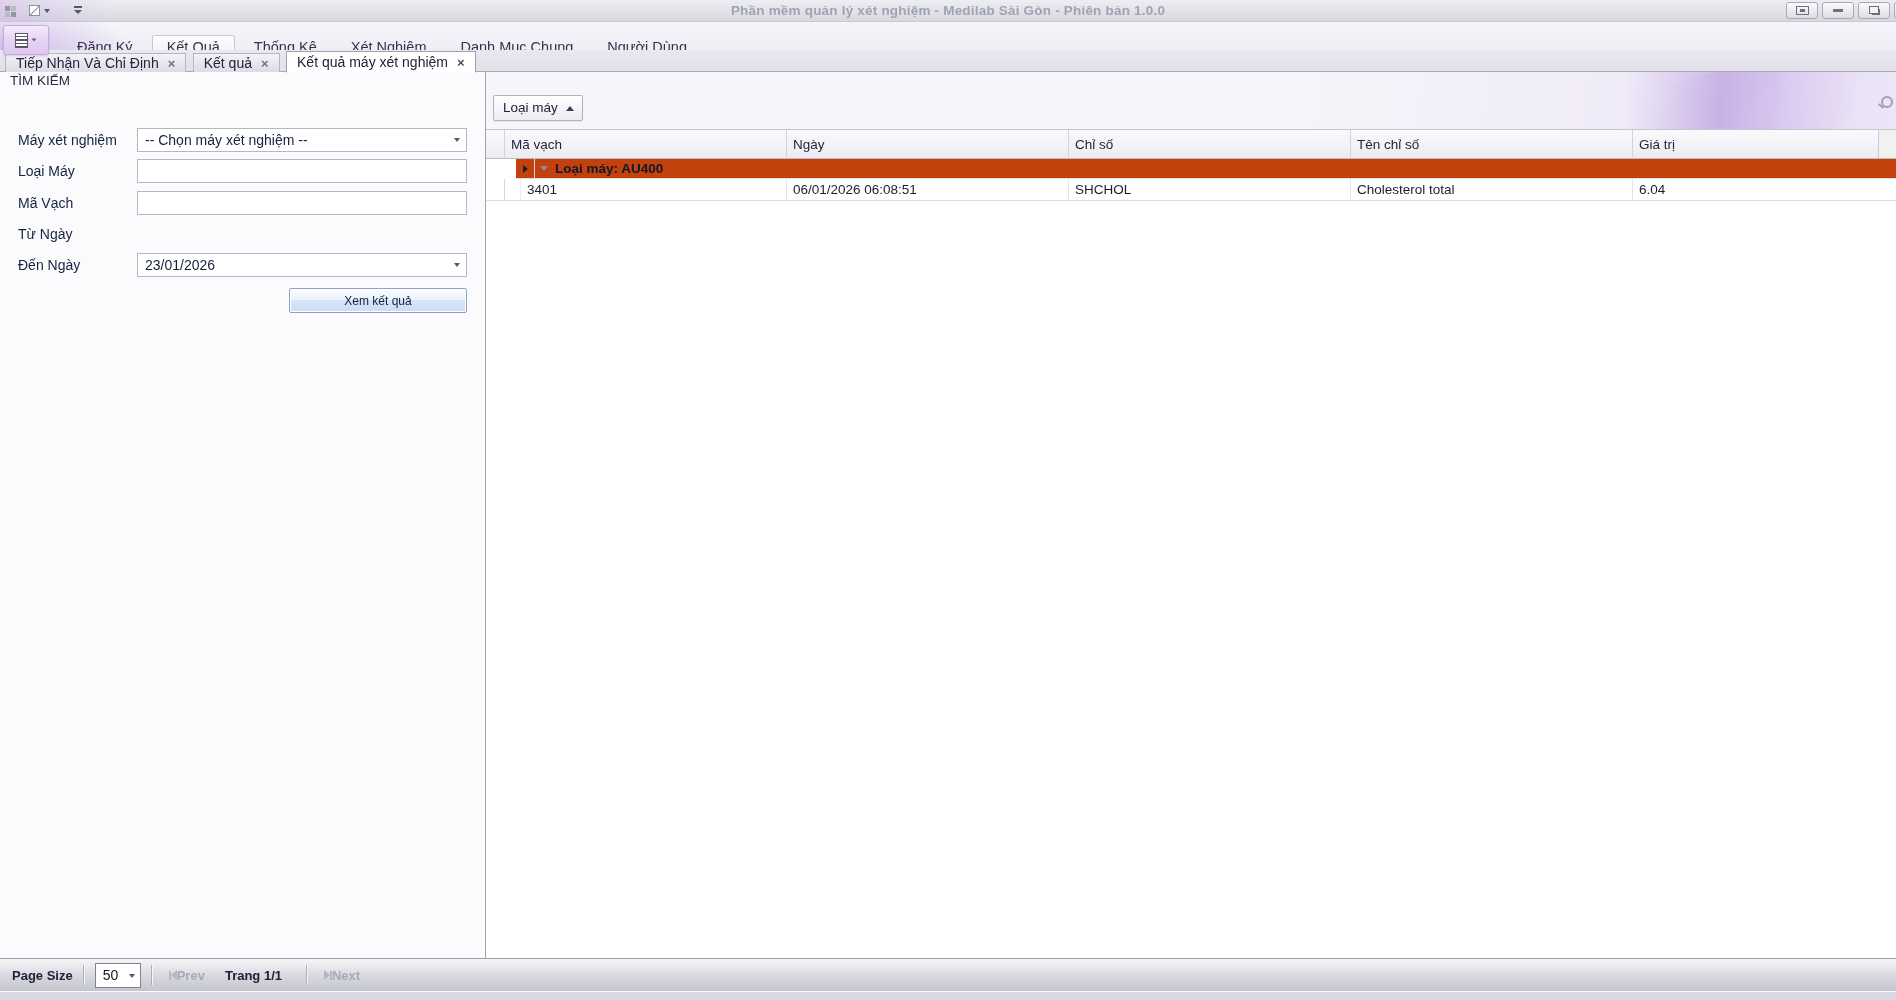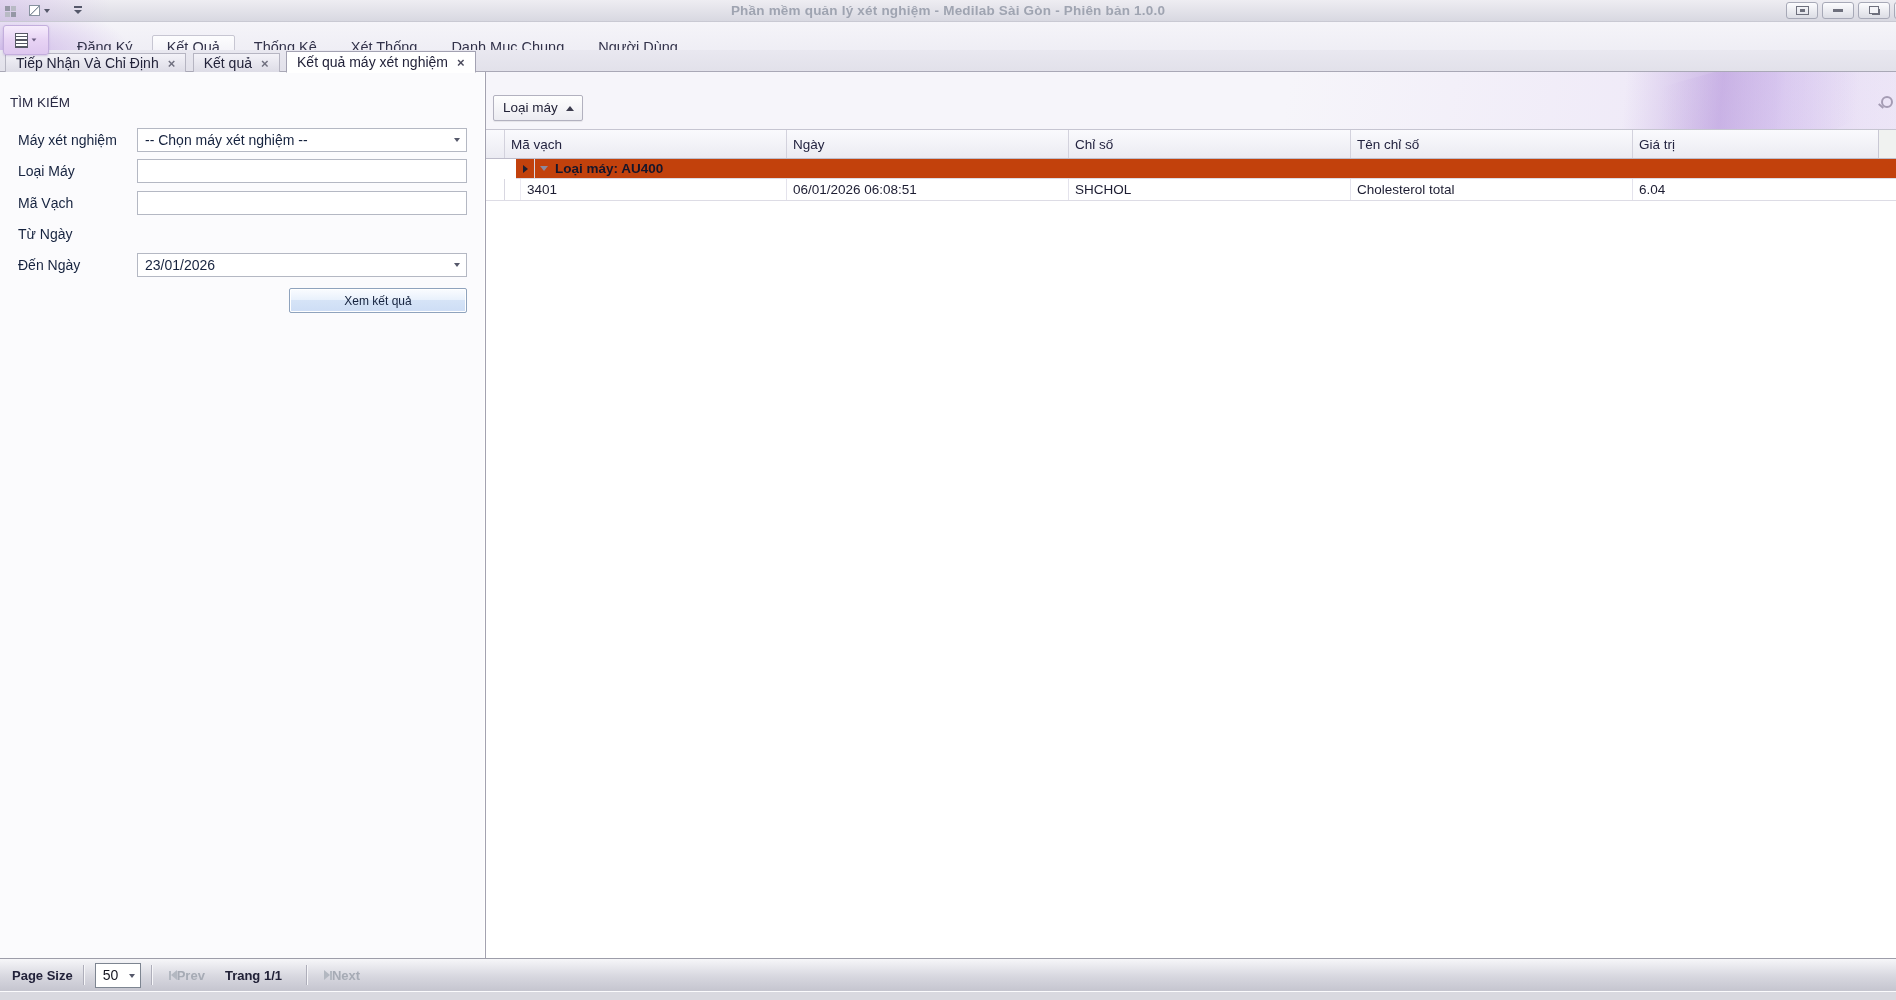--- a/index.html
+++ b/index.html
@@ -64,21 +64,21 @@
     border:1px solid #b6b5c2; border-bottom:none;
     background:linear-gradient(#f3f2f8, #dddce6); vertical-align:bottom; }
   .dtab:first-child { margin-left:5px; }
   .dtab.active { height:22px; margin-top:0; background:#fff; border-color:#a3a2b2; z-index:2;
     margin-bottom:-1px; border-bottom:1px solid #fff; }
   .tclose { font-size:13px; color:#70707f; line-height:1; font-weight:bold; }
   .dtab.active .tclose { color:#4a4a5c; }
   
   .content { position:absolute; left:0; top:72px; width:100%; height:886px; }
   .left-panel { position:absolute; left:0; top:0; width:484px; height:100%; background:#fbfbfd; }
-  .panel-caption { position:absolute; left:10px; top:23px; font-size:13.5px; color:#2b2b45; }
+  .panel-caption { position:absolute; left:10px; top:1px; font-size:13.5px; color:#2b2b45; }
   .flabel { position:absolute; left:18px; font-size:14px; color:#16233f; line-height:24px; }
   .fctrl { position:absolute; left:137px; width:330px; height:24px; border:1px solid #b4b8c3; background:#fff;
     font-size:14px; color:#16233f; display:flex; align-items:center; padding:0 20px 0 7px; }
   .fctrl .dd-arrow { position:absolute; right:6px; top:9px; }
   input.tin { position:absolute; left:137px; width:330px; height:24px; border:1px solid #b4b8c3; background:#fff;
     font-size:14px; color:#16233f; padding:0 7px; font-family:"Liberation Sans", sans-serif; outline:none; }
   .r1 { top:56px; } .r2 { top:87px; } .r3 { top:119px; } .r4 { top:150px; } .r5 { top:181px; }
   .search-btn { position:absolute; left:289px; top:216px; width:178px; height:25px;
     border:1px solid #8fa3bd; border-radius:2px; color:#14223e; font-size:12px;
     font-family:"Liberation Sans", sans-serif;
@@ -169,21 +169,21 @@
         <span class="ic-rest"></span>
       </span>
     <span class="winbtn wb-close"></span>
   </div>
 
   <div class="ribbonrow">
     <div class="rtabs">
       <span class="rtab">Đăng Ký</span>
       <span class="rtab active">Kết Quả</span>
       <span class="rtab">Thống Kê</span>
-      <span class="rtab">Xét Thống</span>
+      <span class="rtab">Xét Nghiệm</span>
       <span class="rtab">Danh Mục Chung</span>
       <span class="rtab">Người Dùng</span>
     </div>
   </div>
   <div class="appbtn">
     <span class="doc-ic"></span>
     <span class="dd-arrow"></span>
   </div>
 
   <div class="doctabrow">

